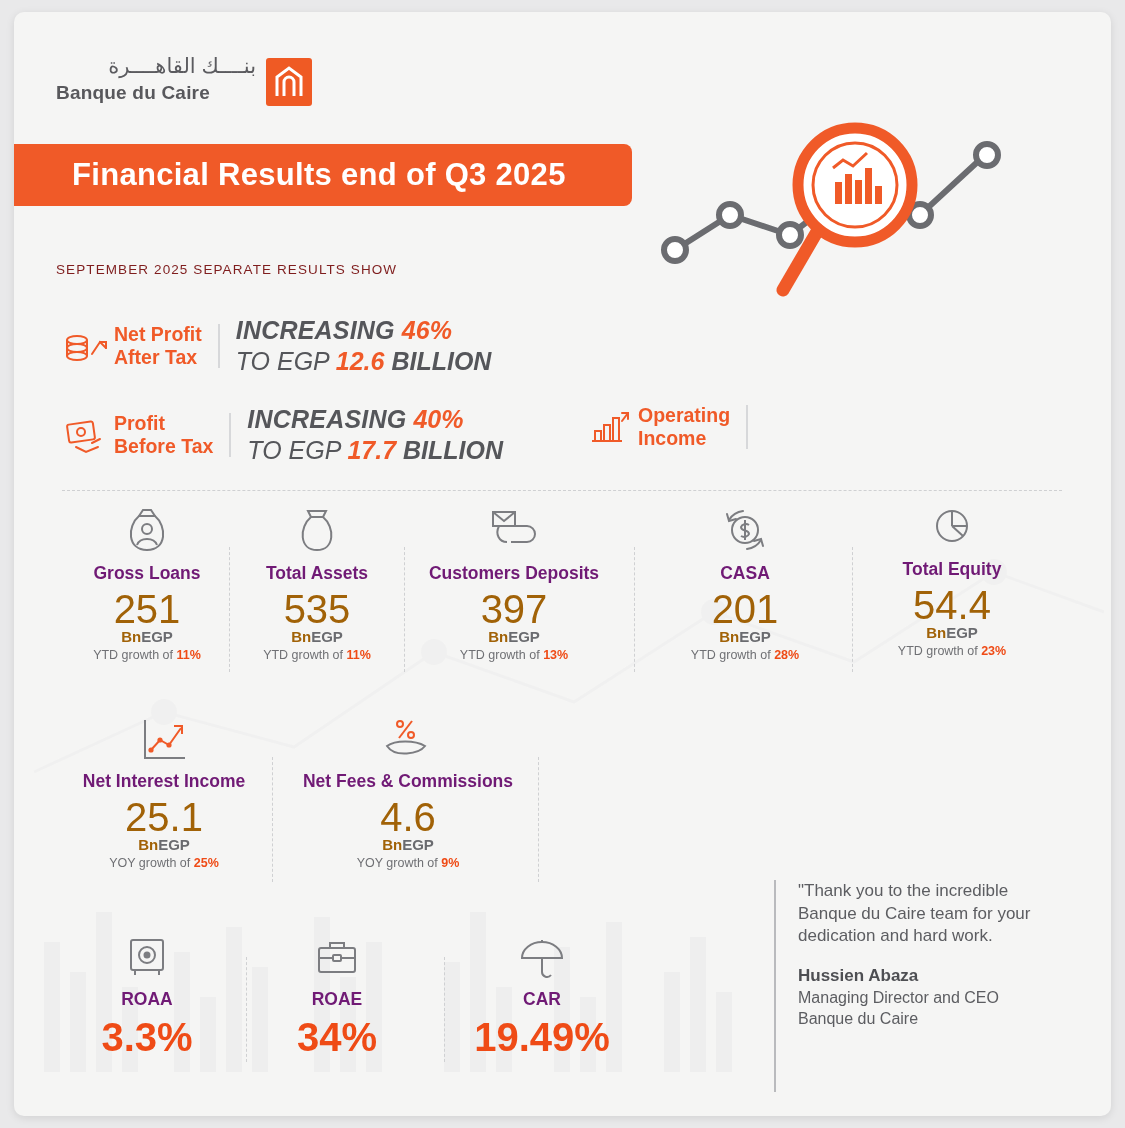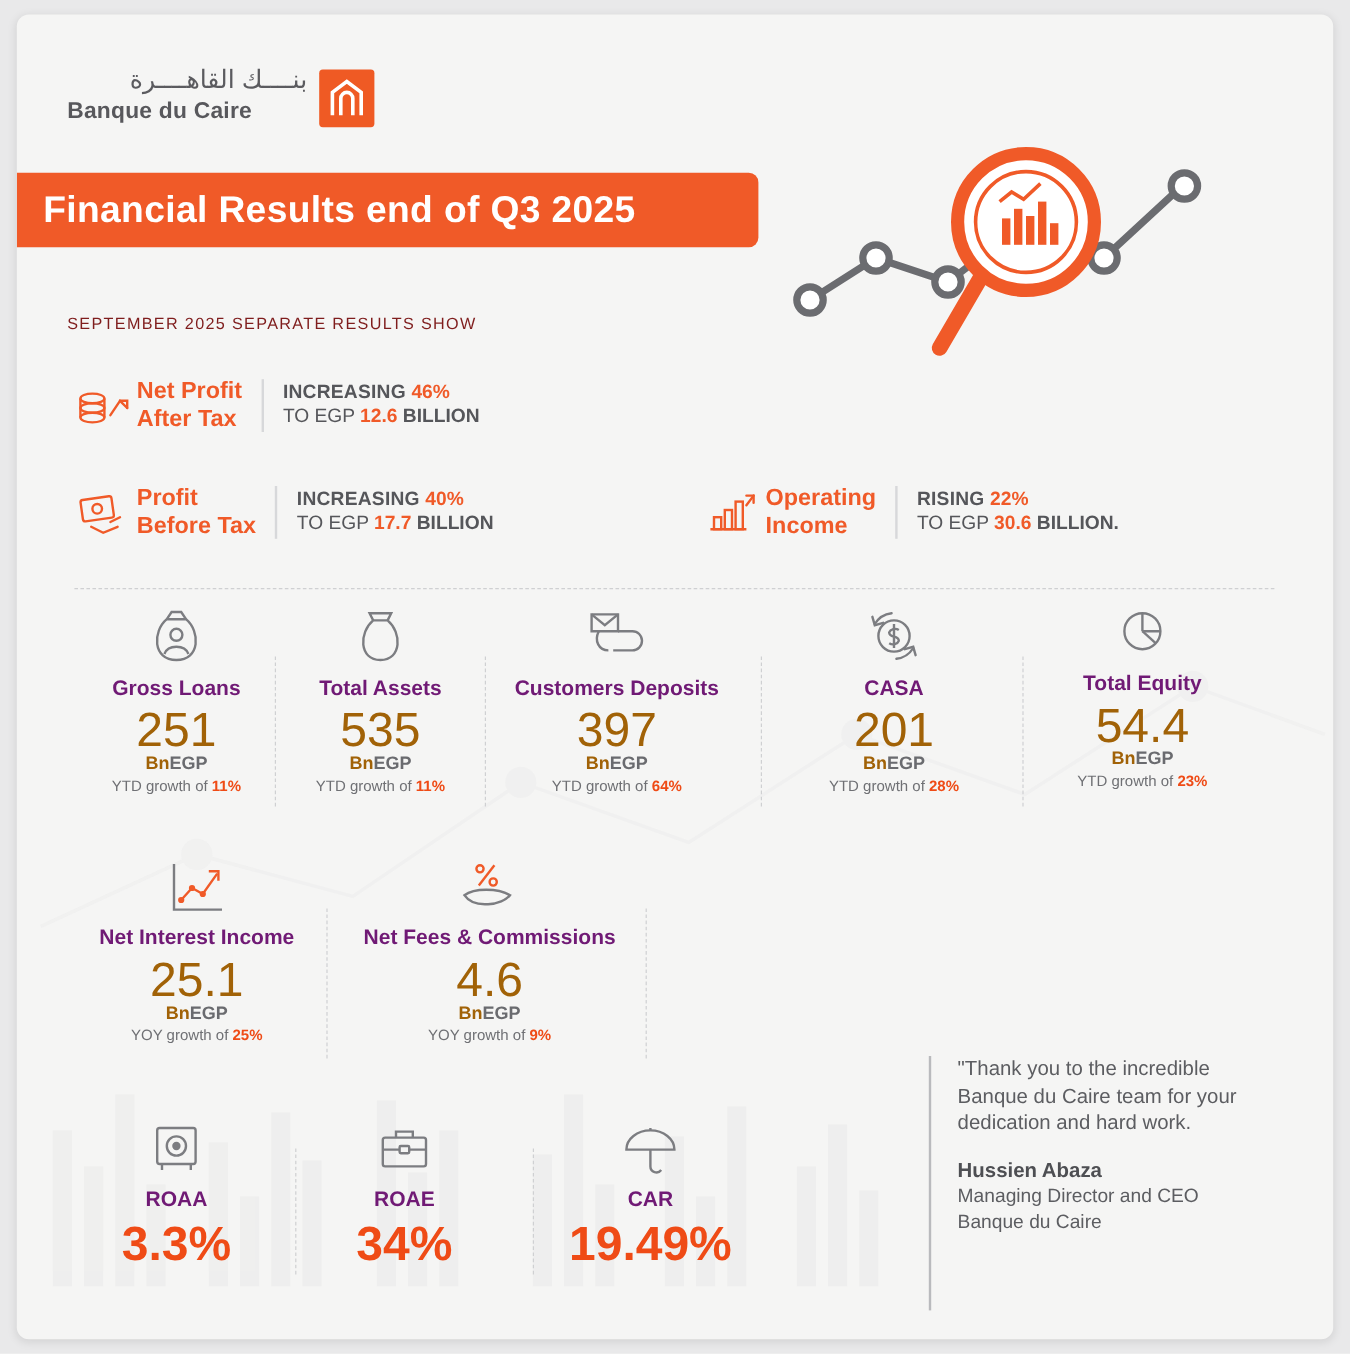--- a/index.html
+++ b/index.html
@@ -37,39 +37,39 @@
   }
   .logo-mark svg{position:absolute;left:8px;top:7px;}
 
   
   .banner{
     position:absolute;left:0;top:132px;width:618px;height:62px;
     background:#f05a28;border-radius:0 8px 8px 0;
     display:flex;align-items:center;
   }
   .banner span{
-    margin-left:22px;color:#fff;font-size:31px;font-weight:bold;letter-spacing:.3px;
+    margin-left:58px;color:#fff;font-size:31px;font-weight:bold;letter-spacing:.3px;
   }
   .subtitle{
     position:absolute;left:42px;top:250px;
     font-size:13.5px;color:#7f1d1d;letter-spacing:1.1px;
   }
 
   
   .illus{position:absolute;right:66px;top:108px;width:390px;height:210px;}
 
   
   .hl{position:absolute;display:flex;align-items:center;}
   .hl .ico{width:46px;height:44px;position:relative;flex:0 0 46px;}
   .hl .lbl{
     color:#f05a28;font-size:19.5px;font-weight:bold;line-height:1.18;
     margin-left:6px;white-space:pre-line;
   }
   .hl .sep{width:2px;height:44px;background:#d7d8da;margin:0 16px;}
-  .hl .txt{color:#55565a;font-size:16px;line-height:1.22;}
+  .hl .txt{color:#55565a;font-size:25px;line-height:1.22;font-style:italic;}
   .hl .txt b{font-weight:bold;}
   .hl .txt .o{color:#f05a28;font-weight:bold;}
   .hl .txt .cap{font-weight:bold;letter-spacing:.2px;}
 
   #hl-netprofit{left:48px;top:303px;}
   #hl-profitbefore{left:48px;top:392px;}
   #hl-opincome{left:572px;top:392px;}
 
   .divider{
     position:absolute;left:48px;top:478px;width:1000px;height:0;
@@ -229,24 +229,20 @@
           <rect x="18" y="20" width="6" height="16"></rect>
           <rect x="27" y="13" width="6" height="23"></rect>
           <path d="M36 16 L42 8" stroke-linecap="round"></path>
           <path d="M36 8 h6 v6" stroke-linecap="round"></path>
         </g>
       </svg>
     </div>
     <div class="lbl">Operating
 Income</div>
     <div class="sep"></div>
-    <div class="txt">
-      <div><span class="cap">RISING </span><span class="o">22%</span></div>
-      <div><span>TO EGP </span><span class="o">30.6</span><b> BILLION.</b></div>
-    </div>
   </div>
 
   <div class="divider"></div>
 
   <div class="kpi" style="left:38px;top:492px;width:190px;">
     <div class="k-ico">
       <svg width="60" height="56" viewBox="0 0 60 56">
         <g fill="none" stroke="#7c7d81" stroke-width="2">
           <path d="M22 12 l4 -6 h8 l4 6"></path>
           <path d="M22 12 C10 22 10 46 30 46 C50 46 50 22 38 12 Z"></path>
@@ -285,21 +281,21 @@
           <path d="M14 8 h22 v14 h-22 z"></path>
           <path d="M36 22 l12 0 a8 8 0 0 1 0 16 l-16 0"></path>
           <path d="M20 22 c-4 8 0 16 8 16"></path>
           <path d="M14 8 l11 9 l11 -9"></path>
         </g>
       </svg>
     </div>
     <div class="k-name">Customers Deposits</div>
     <div class="k-val">397</div>
     <div class="k-unit"><i>Bn</i><span>EGP</span></div>
-    <div class="k-grow"><span>YTD growth of </span><b>64%</b></div>
+    <div class="k-grow"><span>YTD growth of </span><b>13%</b></div>
   </div>
   <div class="vsep" style="left:620px;top:535px;height:125px;"></div>
 
   <div class="kpi" style="left:638px;top:492px;width:186px;">
     <div class="k-ico">
       <svg width="60" height="56" viewBox="0 0 60 56">
         <g fill="none" stroke="#7c7d81" stroke-width="2">
           <circle cx="30" cy="26" r="13"></circle>
           <path d="M34 21 a5 4 0 0 0 -8 2 c0 5 8 2 8 7 a5 4 0 0 1 -8 2"></path>
           <path d="M30 16 v20"></path>

